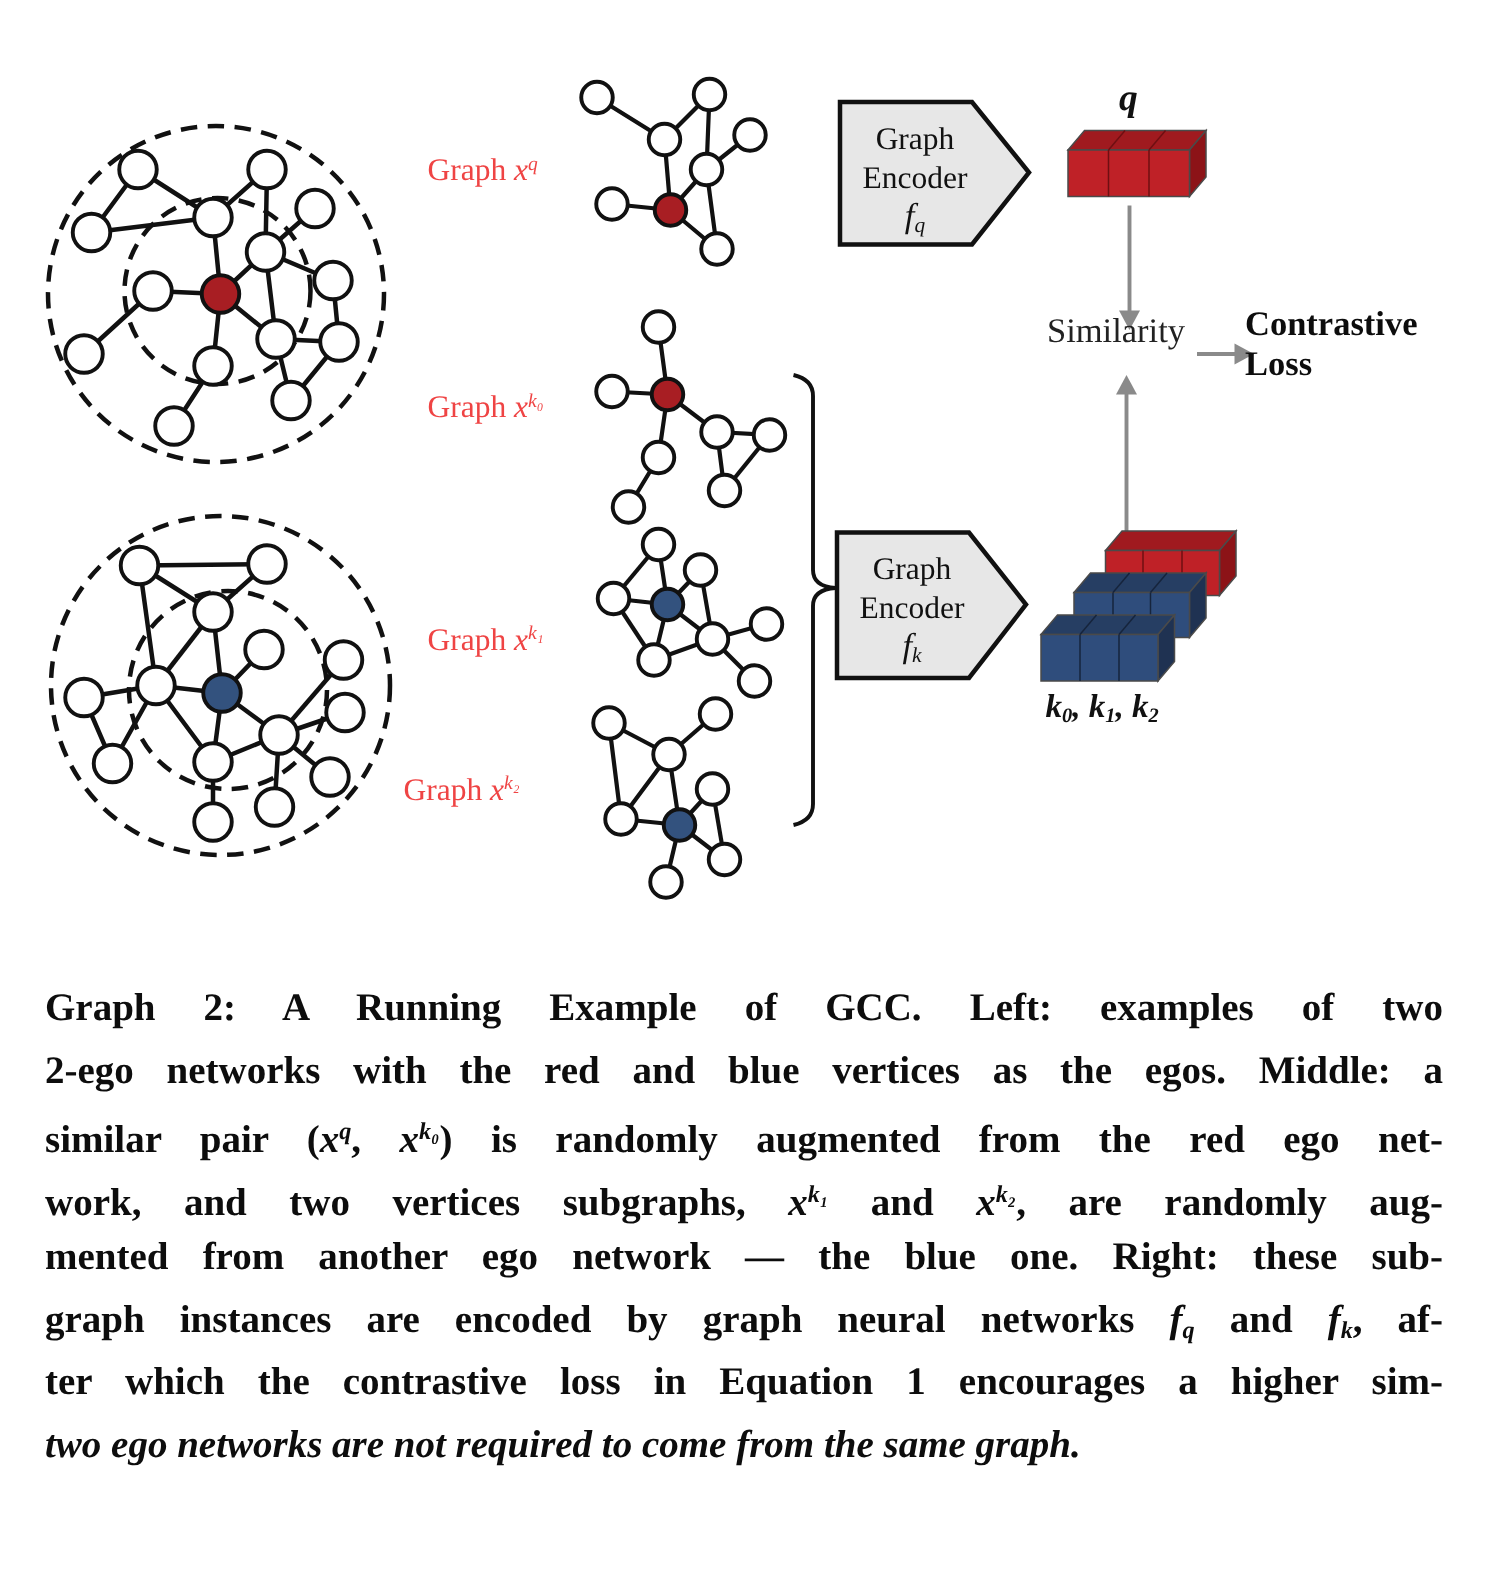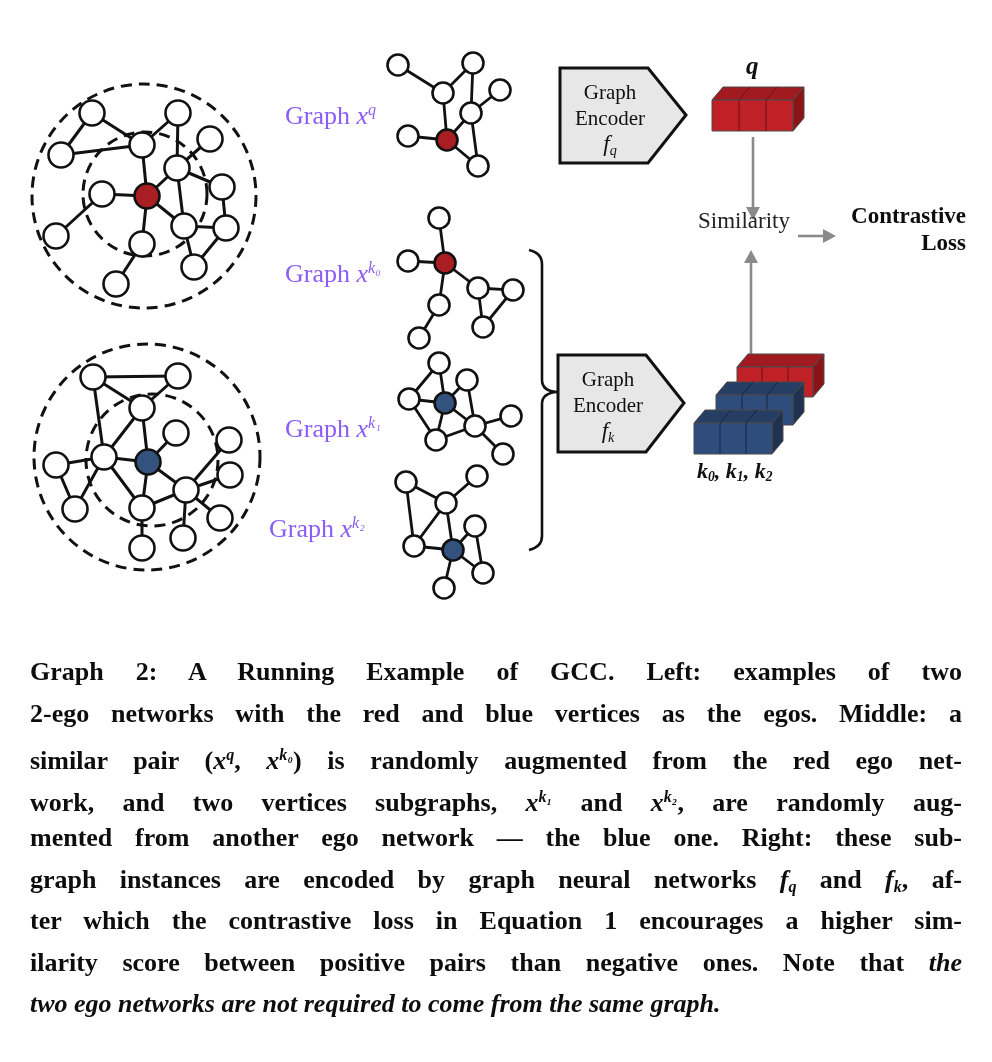--- a/index.html
+++ b/index.html
@@ -2,25 +2,25 @@
 <html><head>
 <meta charset="utf-8">
 <style>
   html,body{margin:0;padding:0;background:#ffffff;}
   .page{position:relative;width:992px;height:1062px;background:#ffffff;overflow:hidden;
         font-family:"Liberation Serif","DejaVu Serif",serif;color:#111;}
   .abs{position:absolute;}
   .runs span.i{font-style:italic;}
   .runs span.sup{font-size:62%;vertical-align:0.55em;}
   .runs span.sub{font-size:62%;vertical-align:-0.25em;}
-  .glabel{font-size:26px;color:#8b5cf6;white-space:nowrap;}
+  .glabel{font-size:21px;color:#ef4444;white-space:nowrap;}
   .enc-text{width:104px;text-align:center;font-size:21px;line-height:26px;color:#111;}
   .qlabel{font-size:25px;font-weight:bold;}
   .sim{font-size:23px;color:#222;}
-  .closs{width:136px;text-align:right;font-size:23px;font-weight:bold;line-height:27px;color:#0d0d0d;}
+  .closs{width:136px;text-align:left;font-size:23px;font-weight:bold;line-height:27px;color:#0d0d0d;}
   .kvec{font-size:22px;font-weight:bold;}
   .caption{left:30px;top:651px;width:932px;font-size:26px;line-height:41.5px;
            font-weight:bold;color:#0d0d0d;}
   .cap-line{text-align:justify;text-align-last:justify;height:41.5px;overflow:hidden;}
   .cap-line.last{text-align-last:left;}
   svg .ring{fill:none;}
   svg .edge{stroke-linecap:round;}
 </style>
 </head>
 <body>
@@ -266,17 +266,16 @@
   <div class="abs kvec runs" style="left:697px;top:458px"><span class="i">k</span><span class="i sub">0</span><span class="i">, </span><span class="i">k</span><span class="i sub">1</span><span class="i">, </span><span class="i">k</span><span class="i sub">2</span></div>
 
   <div class="abs caption">
     <div class="cap-line runs"><span>Graph 2: A Running Example of GCC. Left: examples of two</span></div>
     <div class="cap-line runs"><span>2-ego networks with the red and blue vertices as the egos. Middle: a</span></div>
     <div class="cap-line runs"><span>similar pair (</span><span class="i">x</span><span class="i sup">q</span><span>, </span><span class="i">x</span><span class="i sup">k₀</span><span>) is randomly augmented from the red ego net-</span></div>
     <div class="cap-line runs"><span>work, and two vertices subgraphs, </span><span class="i">x</span><span class="i sup">k₁</span><span> and </span><span class="i">x</span><span class="i sup">k₂</span><span>, are randomly aug-</span></div>
     <div class="cap-line runs"><span>mented from another ego network — the blue one. Right: these sub-</span></div>
     <div class="cap-line runs"><span>graph instances are encoded by graph neural networks </span><span class="i">f</span><span class="i sub">q</span><span> and </span><span class="i">f</span><span class="i sub">k</span><span>, af-</span></div>
     <div class="cap-line runs"><span>ter which the contrastive loss in Equation 1 encourages a higher sim-</span></div>
-    <div class="cap-line runs"><span>ilarity score between positive pairs than negative ones. Note that </span><span class="i">the</span></div>
     <div class="cap-line runs last"><span class="i">two ego networks are not required to come from the same graph.</span></div>
   </div>
 
 </div>
 
 </body></html>

